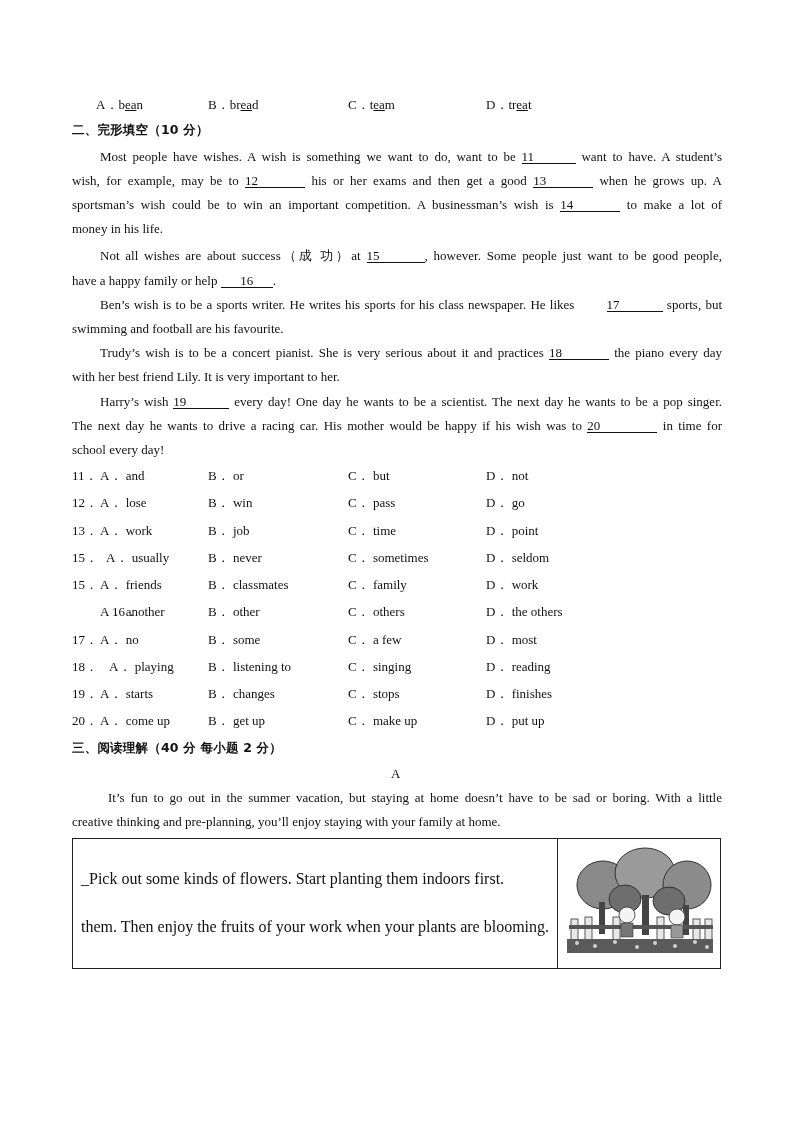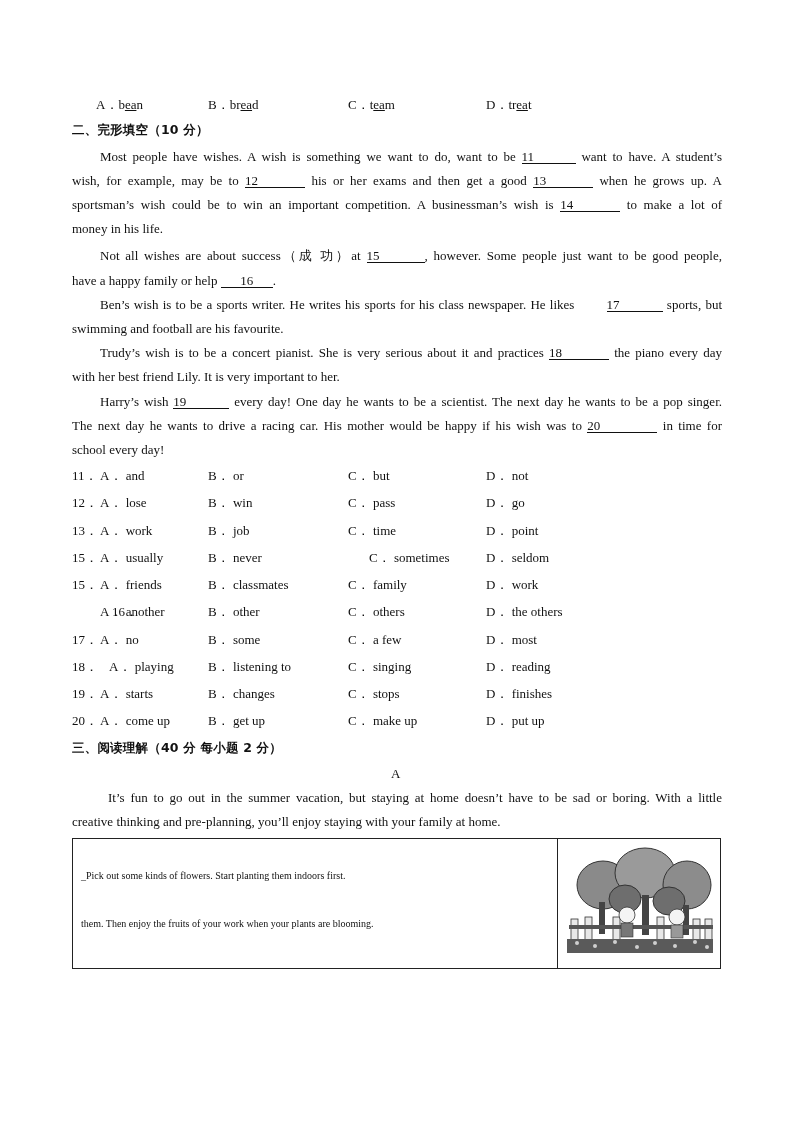--- a/index.html
+++ b/index.html
@@ -11,21 +11,21 @@
     .abs { position: absolute; white-space: nowrap; }
     .opt-row { position: absolute; left: 0; width: 794px; height: 20px; }
     .opt { position: absolute; top: 0; white-space: nowrap; font-size: 13px; }
     .u { text-decoration: underline; }
     .section-title { font-family: "DejaVu Sans", sans-serif; font-weight: bold; font-size: 12.5px; letter-spacing: 0.2px; }
     .para-line { position: absolute; left: 72px; width: 650px; font-size: 13px; white-space: nowrap; }
     .justify { text-align: justify; text-align-last: justify; }
     .blank { display: inline-block; border-bottom: 1px solid #111; text-align: center; line-height: 13px; }
     .table-box { position: absolute; left: 72px; top: 838px; width: 649px; height: 131px; border: 1px solid #222; box-sizing: border-box; }
     .table-divider { position: absolute; left: 484px; top: 0; width: 1px; height: 100%; background: #222; }
-    .cell-text { position: absolute; left: 8px; font-size: 10px; white-space: nowrap; }
+    .cell-text { position: absolute; left: 8px; font-size: 16px; white-space: nowrap; }
     .illustration { position: absolute; left: 492px; top: 8px; width: 150px; height: 112px; }
   </style>
 </head>
 <body>
 
 <div class="opt-row" style="top:96px;">
   <span class="opt" style="left:96px;"><span>A．</span><span>b</span><span class="u">ea</span><span>n</span></span>
   <span class="opt" style="left:208px;"><span>B．</span><span>br</span><span class="u">ea</span><span>d</span></span>
   <span class="opt" style="left:348px;"><span>C．</span><span>t</span><span class="u">ea</span><span>m</span></span>
   <span class="opt" style="left:486px;"><span>D．</span><span>tr</span><span class="u">ea</span><span>t</span></span>
@@ -92,23 +92,23 @@
   </div>
   <div class="opt-row" style="top:522px;">
     <span class="opt" style="left:72px;">13．</span>
     <span class="opt" style="left:100px;">A．  work</span>
     <span class="opt" style="left:208px;">B．  job</span>
     <span class="opt" style="left:348px;">C．  time</span>
     <span class="opt" style="left:486px;">D．  point</span>
   </div>
   <div class="opt-row" style="top:549px;">
     <span class="opt" style="left:72px;">15．</span>
-    <span class="opt" style="left:100px;">A．  usually</span>
+    <span class="opt" style="left:106px;">A．  usually</span>
     <span class="opt" style="left:208px;">B．  never</span>
-    <span class="opt" style="left:348px;margin-left:21px;">C．  sometimes</span>
+    <span class="opt" style="left:348px;">C．  sometimes</span>
     <span class="opt" style="left:486px;">D．  seldom</span>
   </div>
   <div class="opt-row" style="top:576px;">
     <span class="opt" style="left:72px;">15．</span>
     <span class="opt" style="left:100px;">A．  friends</span>
     <span class="opt" style="left:208px;">B．  classmates</span>
     <span class="opt" style="left:348px;">C．  family</span>
     <span class="opt" style="left:486px;">D．  work</span>
   </div>
   <div class="opt-row" style="top:603px;">

